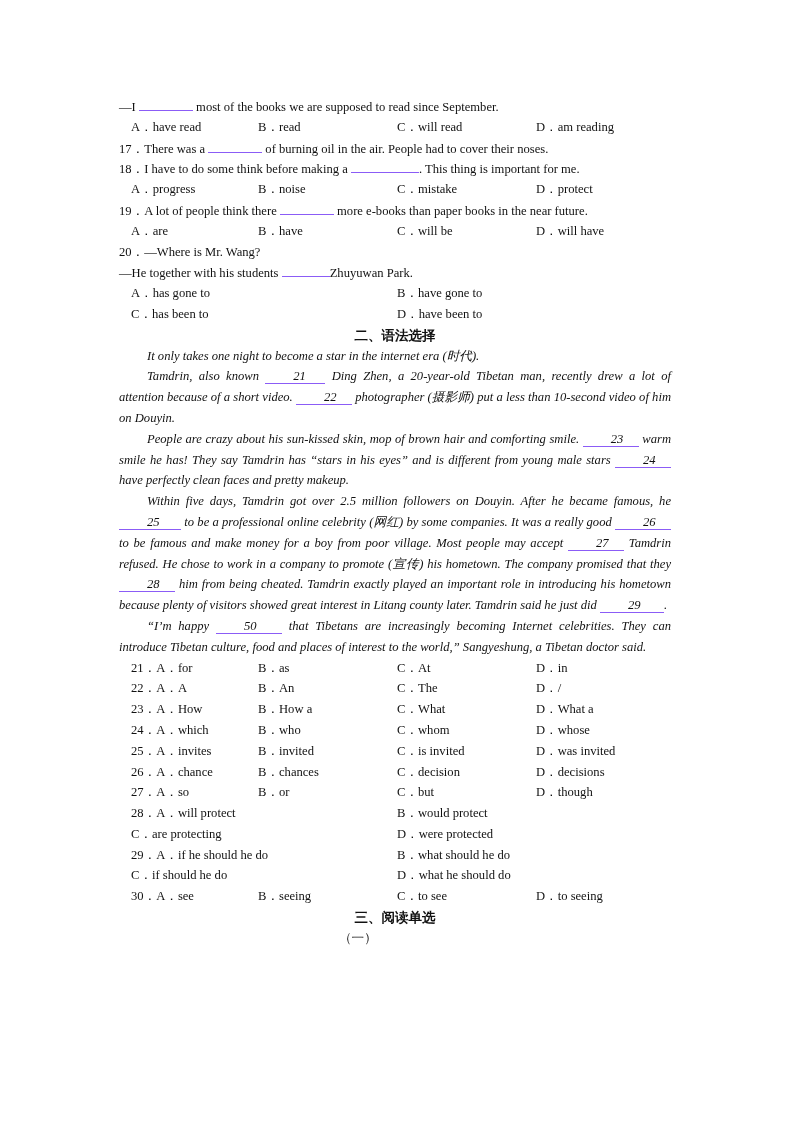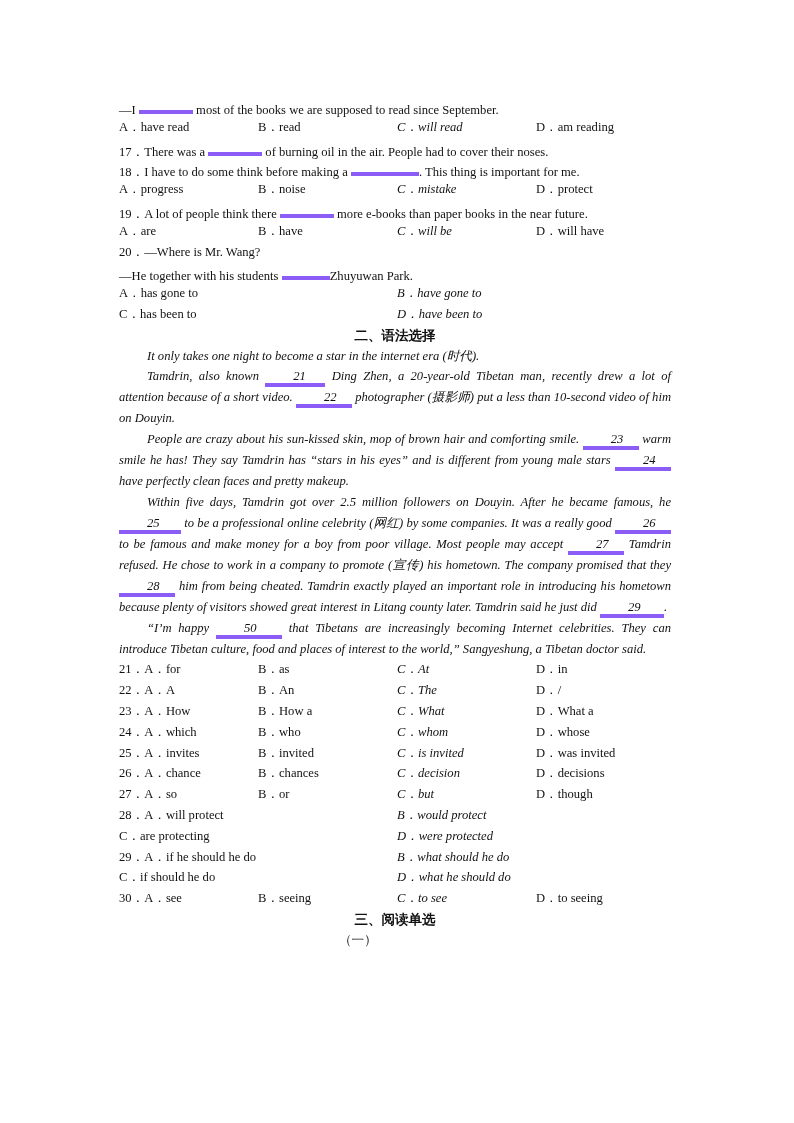--- a/index.html
+++ b/index.html
@@ -3,22 +3,22 @@
   <meta charset="utf-8">
   <style>
     html, body { margin: 0; padding: 0; background: #ffffff; }
     body { width: 794px; height: 1123px; position: relative; overflow: hidden;
       font-family: "Liberation Serif", "DejaVu Serif", serif; font-size: 12.6px; color: #111; }
     .page { position: absolute; left: 119px; top: 96px; width: 552px; }
     .line { height: 20.8px; line-height: 20.8px; white-space: nowrap; position: relative; }
     .para { line-height: 20.8px; text-align: justify; text-align-last: left; font-style: italic; }
     .indent { text-indent: 28px; }
     .col { position: absolute; top: 0; }
-    .c0 { left: 0; } .c1 { left: 139px; } .c2 { left: 278px; font-style: italic; } .c3 { left: 417px; }
-    .blank { display: inline-block; border-bottom: 4px solid #8b5cf6; height: 14px; line-height: 14px; vertical-align: baseline; text-align: center; }
+    .c0 { left: 12px; } .c1 { left: 139px; } .c2 { left: 278px; } .c3 { left: 417px; }
+    .blank { display: inline-block; border-bottom: 1px solid #8b5cf6; height: 14px; line-height: 14px; vertical-align: baseline; text-align: center; }
     .heading { font-family: "DejaVu Sans", sans-serif; font-weight: bold; font-size: 13.5px; text-align: center; }
   </style>
 </head>
 <body>
 
 <div class="page">
 
   <div class="line">
     <span>—I</span>
     <span class="blank" style="width:54px"></span>

